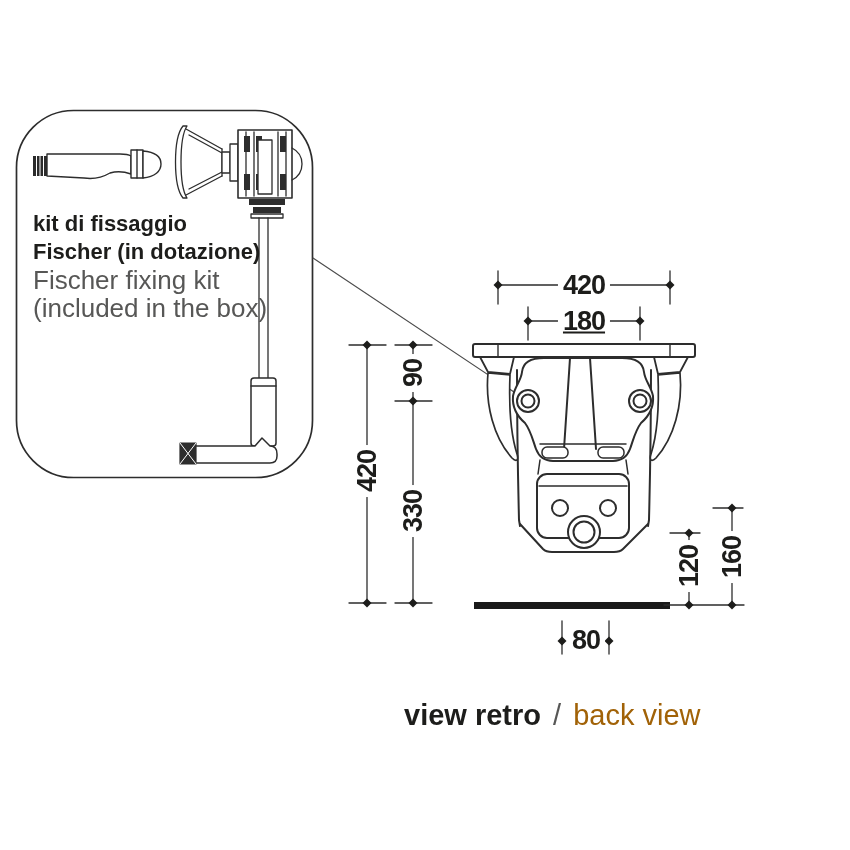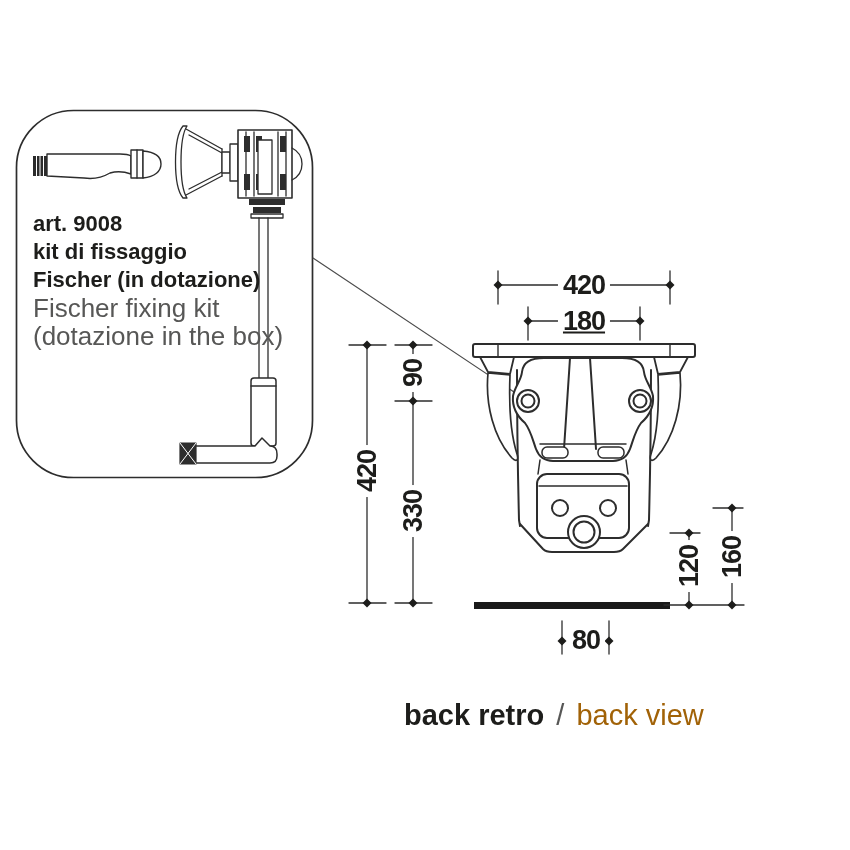--- a/index.html
+++ b/index.html
@@ -180,35 +180,34 @@
         <path d="M689,600.5 l4.5,4.5 -4.5,4.5 -4.5,-4.5 Z"></path>
         <path d="M732,503.5 l4.5,4.5 -4.5,4.5 -4.5,-4.5 Z"></path>
         <path d="M732,600.5 l4.5,4.5 -4.5,4.5 -4.5,-4.5 Z"></path>
         <path d="M562,636.5 l4.5,4.5 -4.5,4.5 -4.5,-4.5 Z"></path>
         <path d="M609,636.5 l4.5,4.5 -4.5,4.5 -4.5,-4.5 Z"></path>
       </g>
     </g>
   </svg>
 
   <div class="callout-text">
-    <span class="b">art. 9008</span>
     <span class="b">kit di fissaggio</span>
     <span class="b">Fischer (in dotazione)</span>
     <span class="g">Fischer fixing kit</span>
-    <span class="g">(dotazione in the box)</span>
+    <span class="g">(included in the box)</span>
   </div>
 
   <span class="dim-label" style="left:584px;top:285px;">420</span>
   <span class="dim-label" style="left:584px;top:321px;text-decoration:underline;">180</span>
   <span class="dim-label rot" style="left:413px;top:373px;">90</span>
   <span class="dim-label rot" style="left:367px;top:471px;">420</span>
   <span class="dim-label rot" style="left:413px;top:511px;">330</span>
   <span class="dim-label rot" style="left:689px;top:566px;">120</span>
   <span class="dim-label rot" style="left:732px;top:557px;">160</span>
   <span class="dim-label" style="left:586px;top:640px;">80</span>
 
   <div class="caption">
-    <span class="it">back retro</span>
+    <span class="it">view retro</span>
     <span class="sep">/</span>
     <span class="en">back view</span>
   </div>
 
 </div>
 
 </body></html>

